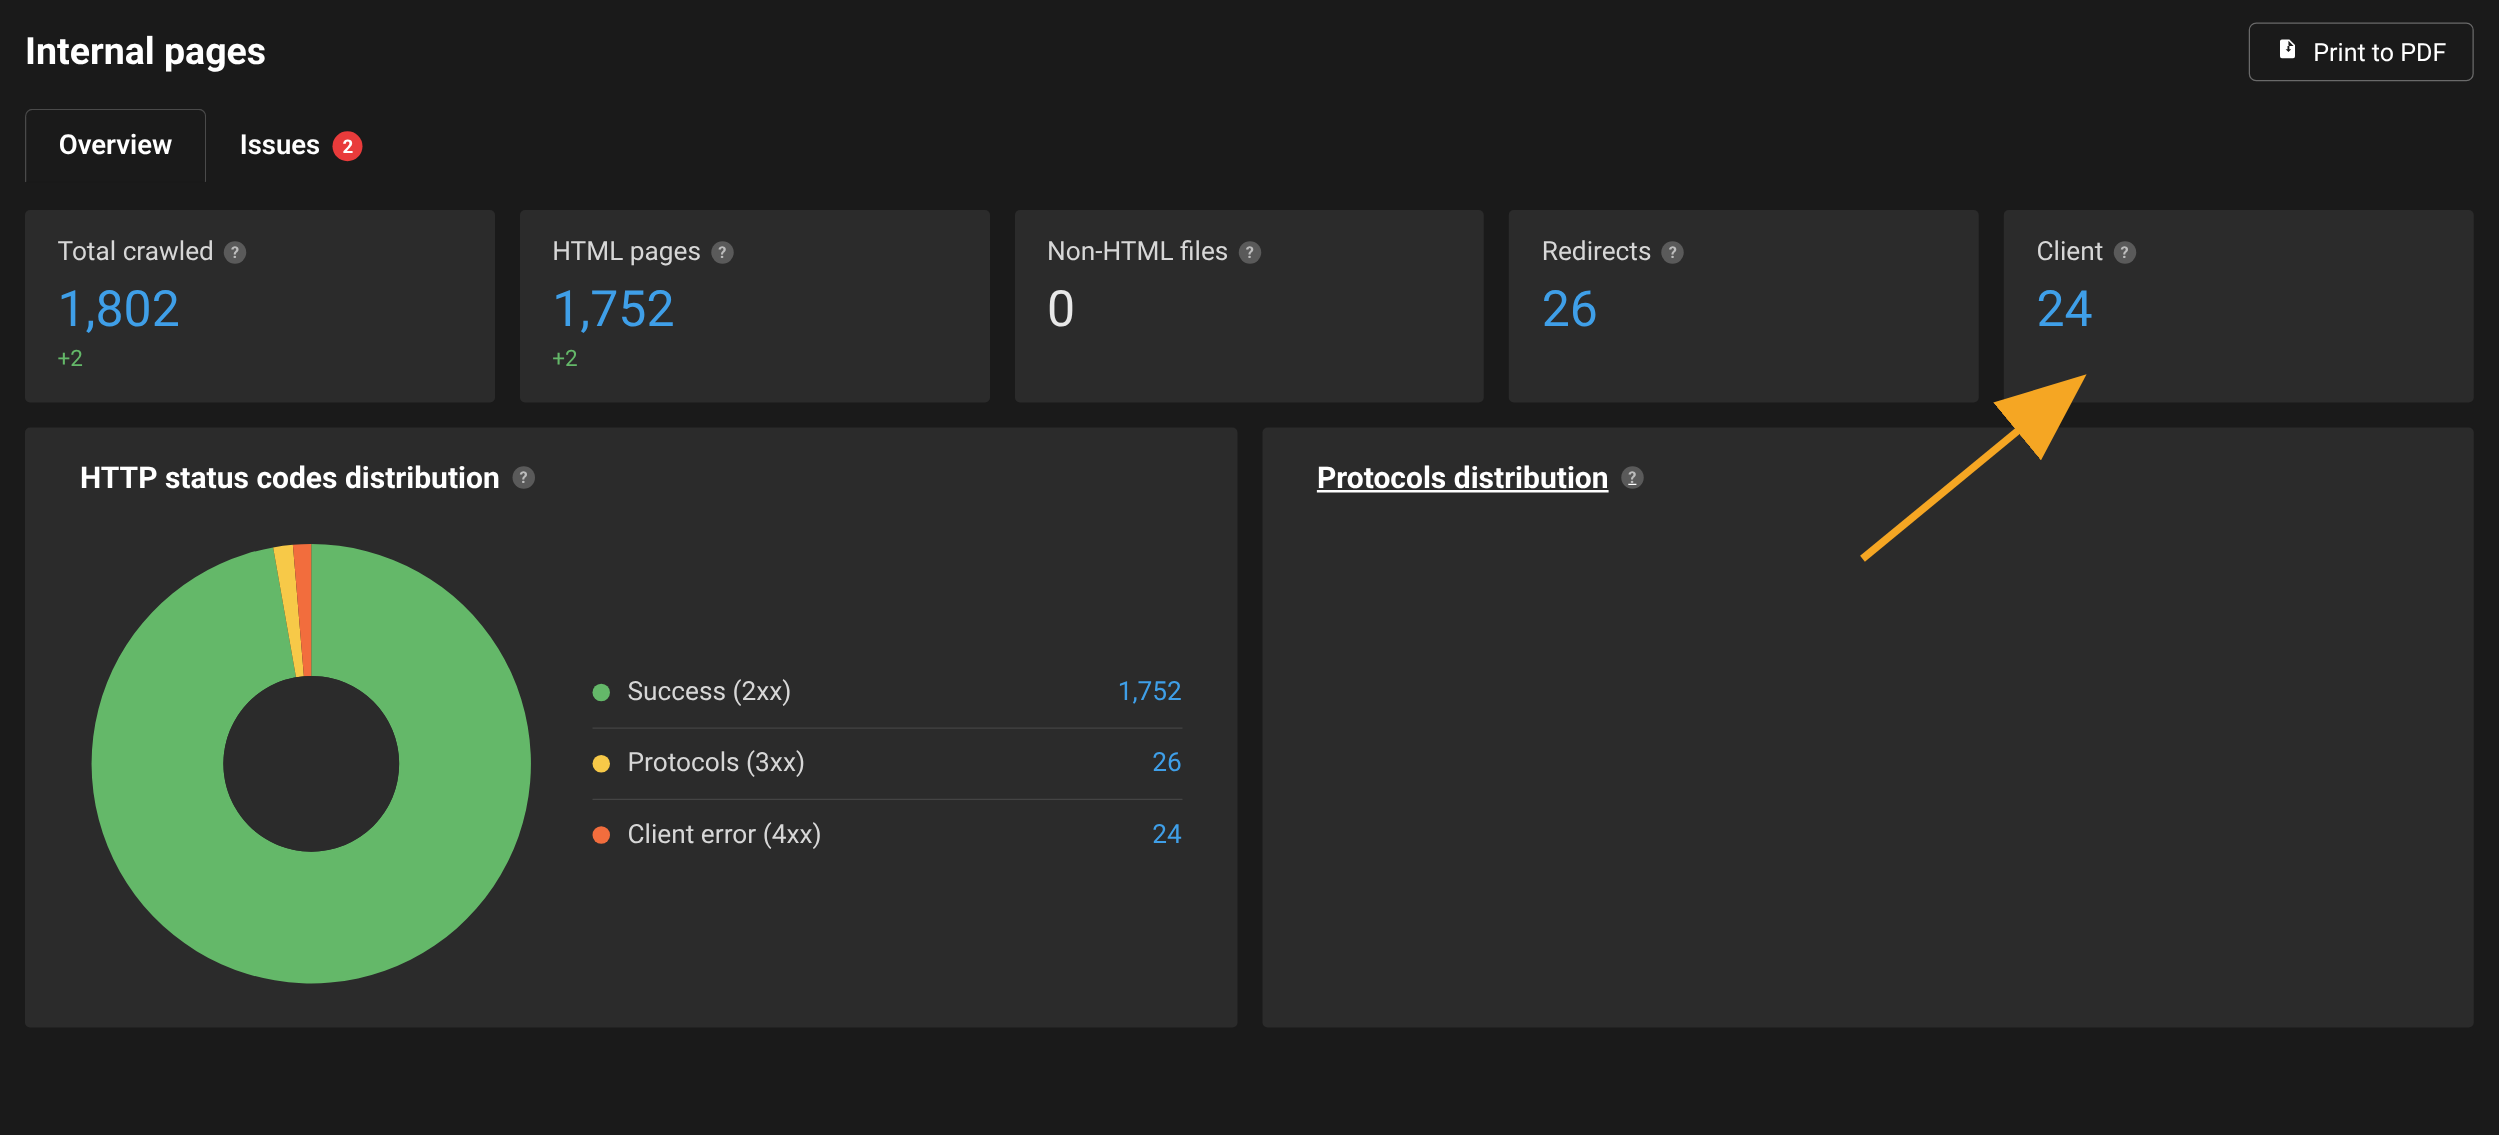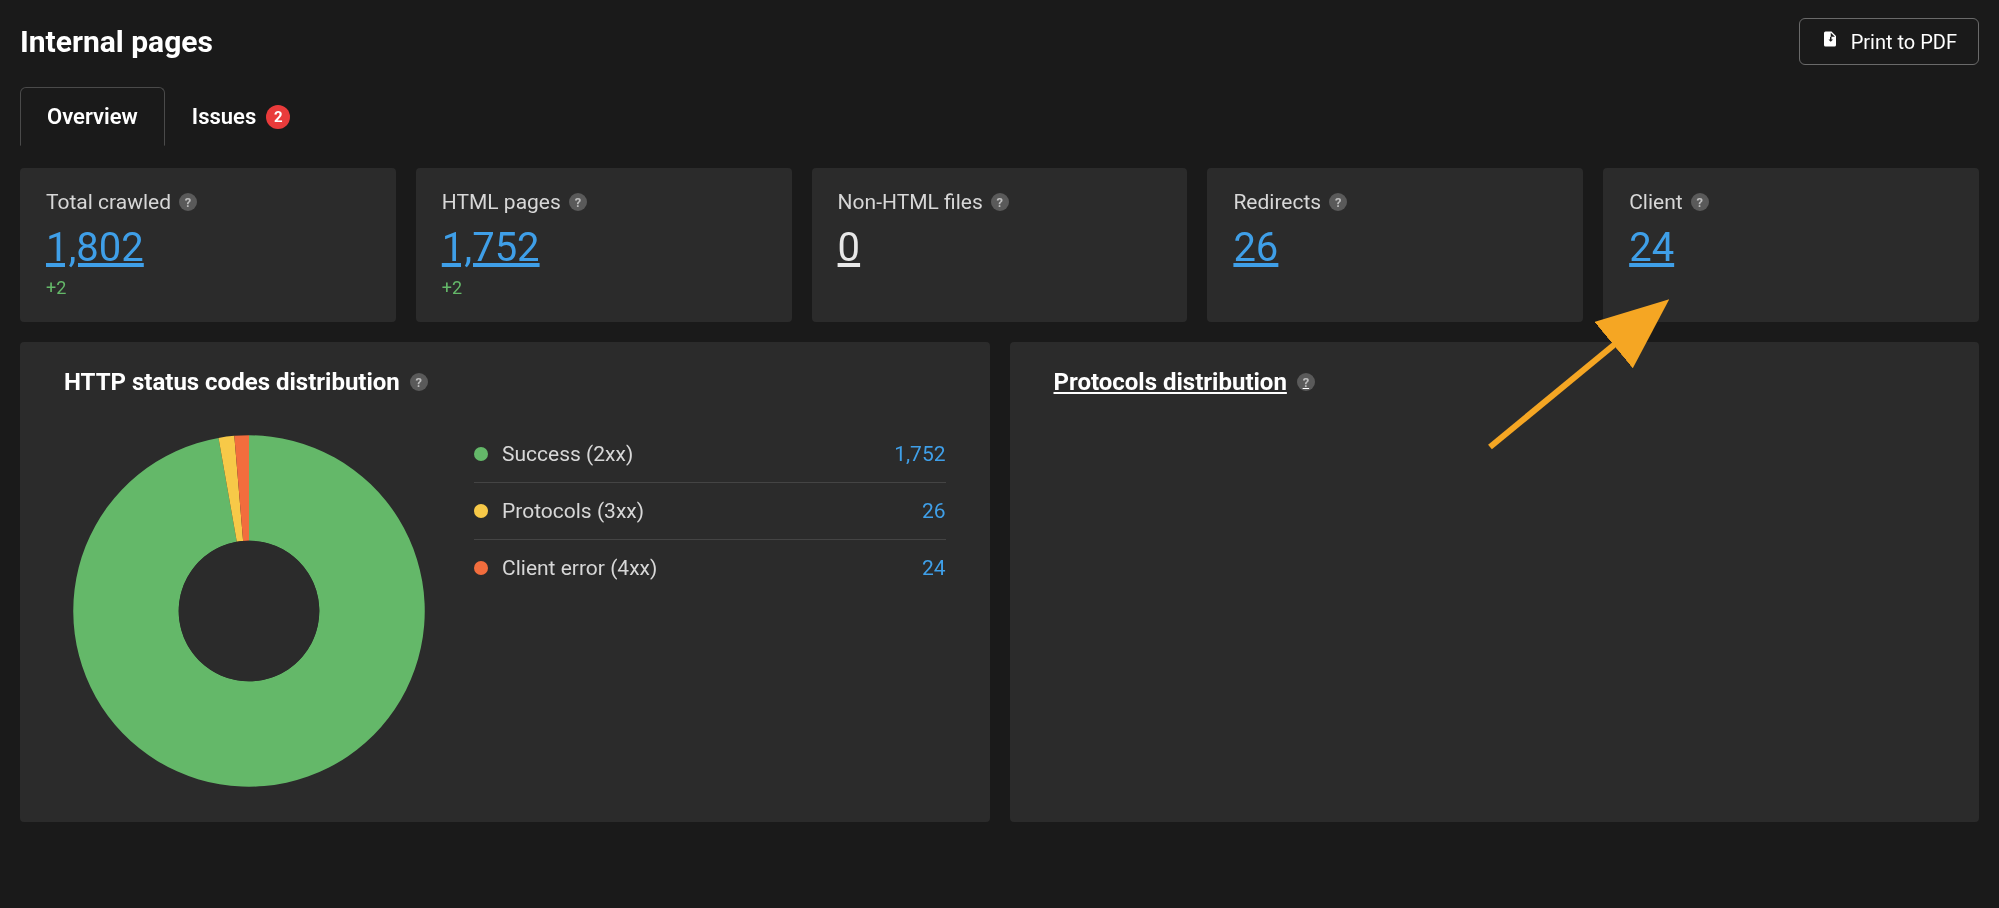--- a/index.html
+++ b/index.html
@@ -98,21 +98,20 @@
   }
   .help-icon{
     width:18px;height:18px;border-radius:50%;
     background:#5a5a5a;color:#bdbdbd;
     display:inline-flex;align-items:center;justify-content:center;
     font-size:13px;font-weight:700;
   }
   .stat-value{
     font-size:40px;
     font-weight:400;
-    text-decoration:underline;
   }
   .stat-value.link{color:var(--link);}
   .stat-value.plain{color:#e8e8e8;}
   .stat-delta{
     color:var(--green);
     font-size:18px;
     margin-top:6px;
   }
   .chart-row{
     display:flex;
@@ -125,21 +124,21 @@
     padding:26px 44px;
   }
   .chart-panel-title{
     font-size:24px;
     font-weight:700;
     display:flex;align-items:center;gap:10px;
     margin-bottom:30px;
   }
   .chart-body{
     display:flex;
-    align-items:flex-start;
+    align-items:center;
     gap:40px;
   }
   .donut-wrap{
     width:370px;height:370px;
     position:relative;
     flex-shrink:0;
   }
   .donut-wrap svg{width:100%;height:100%;}
   .legend{
     flex:1;

